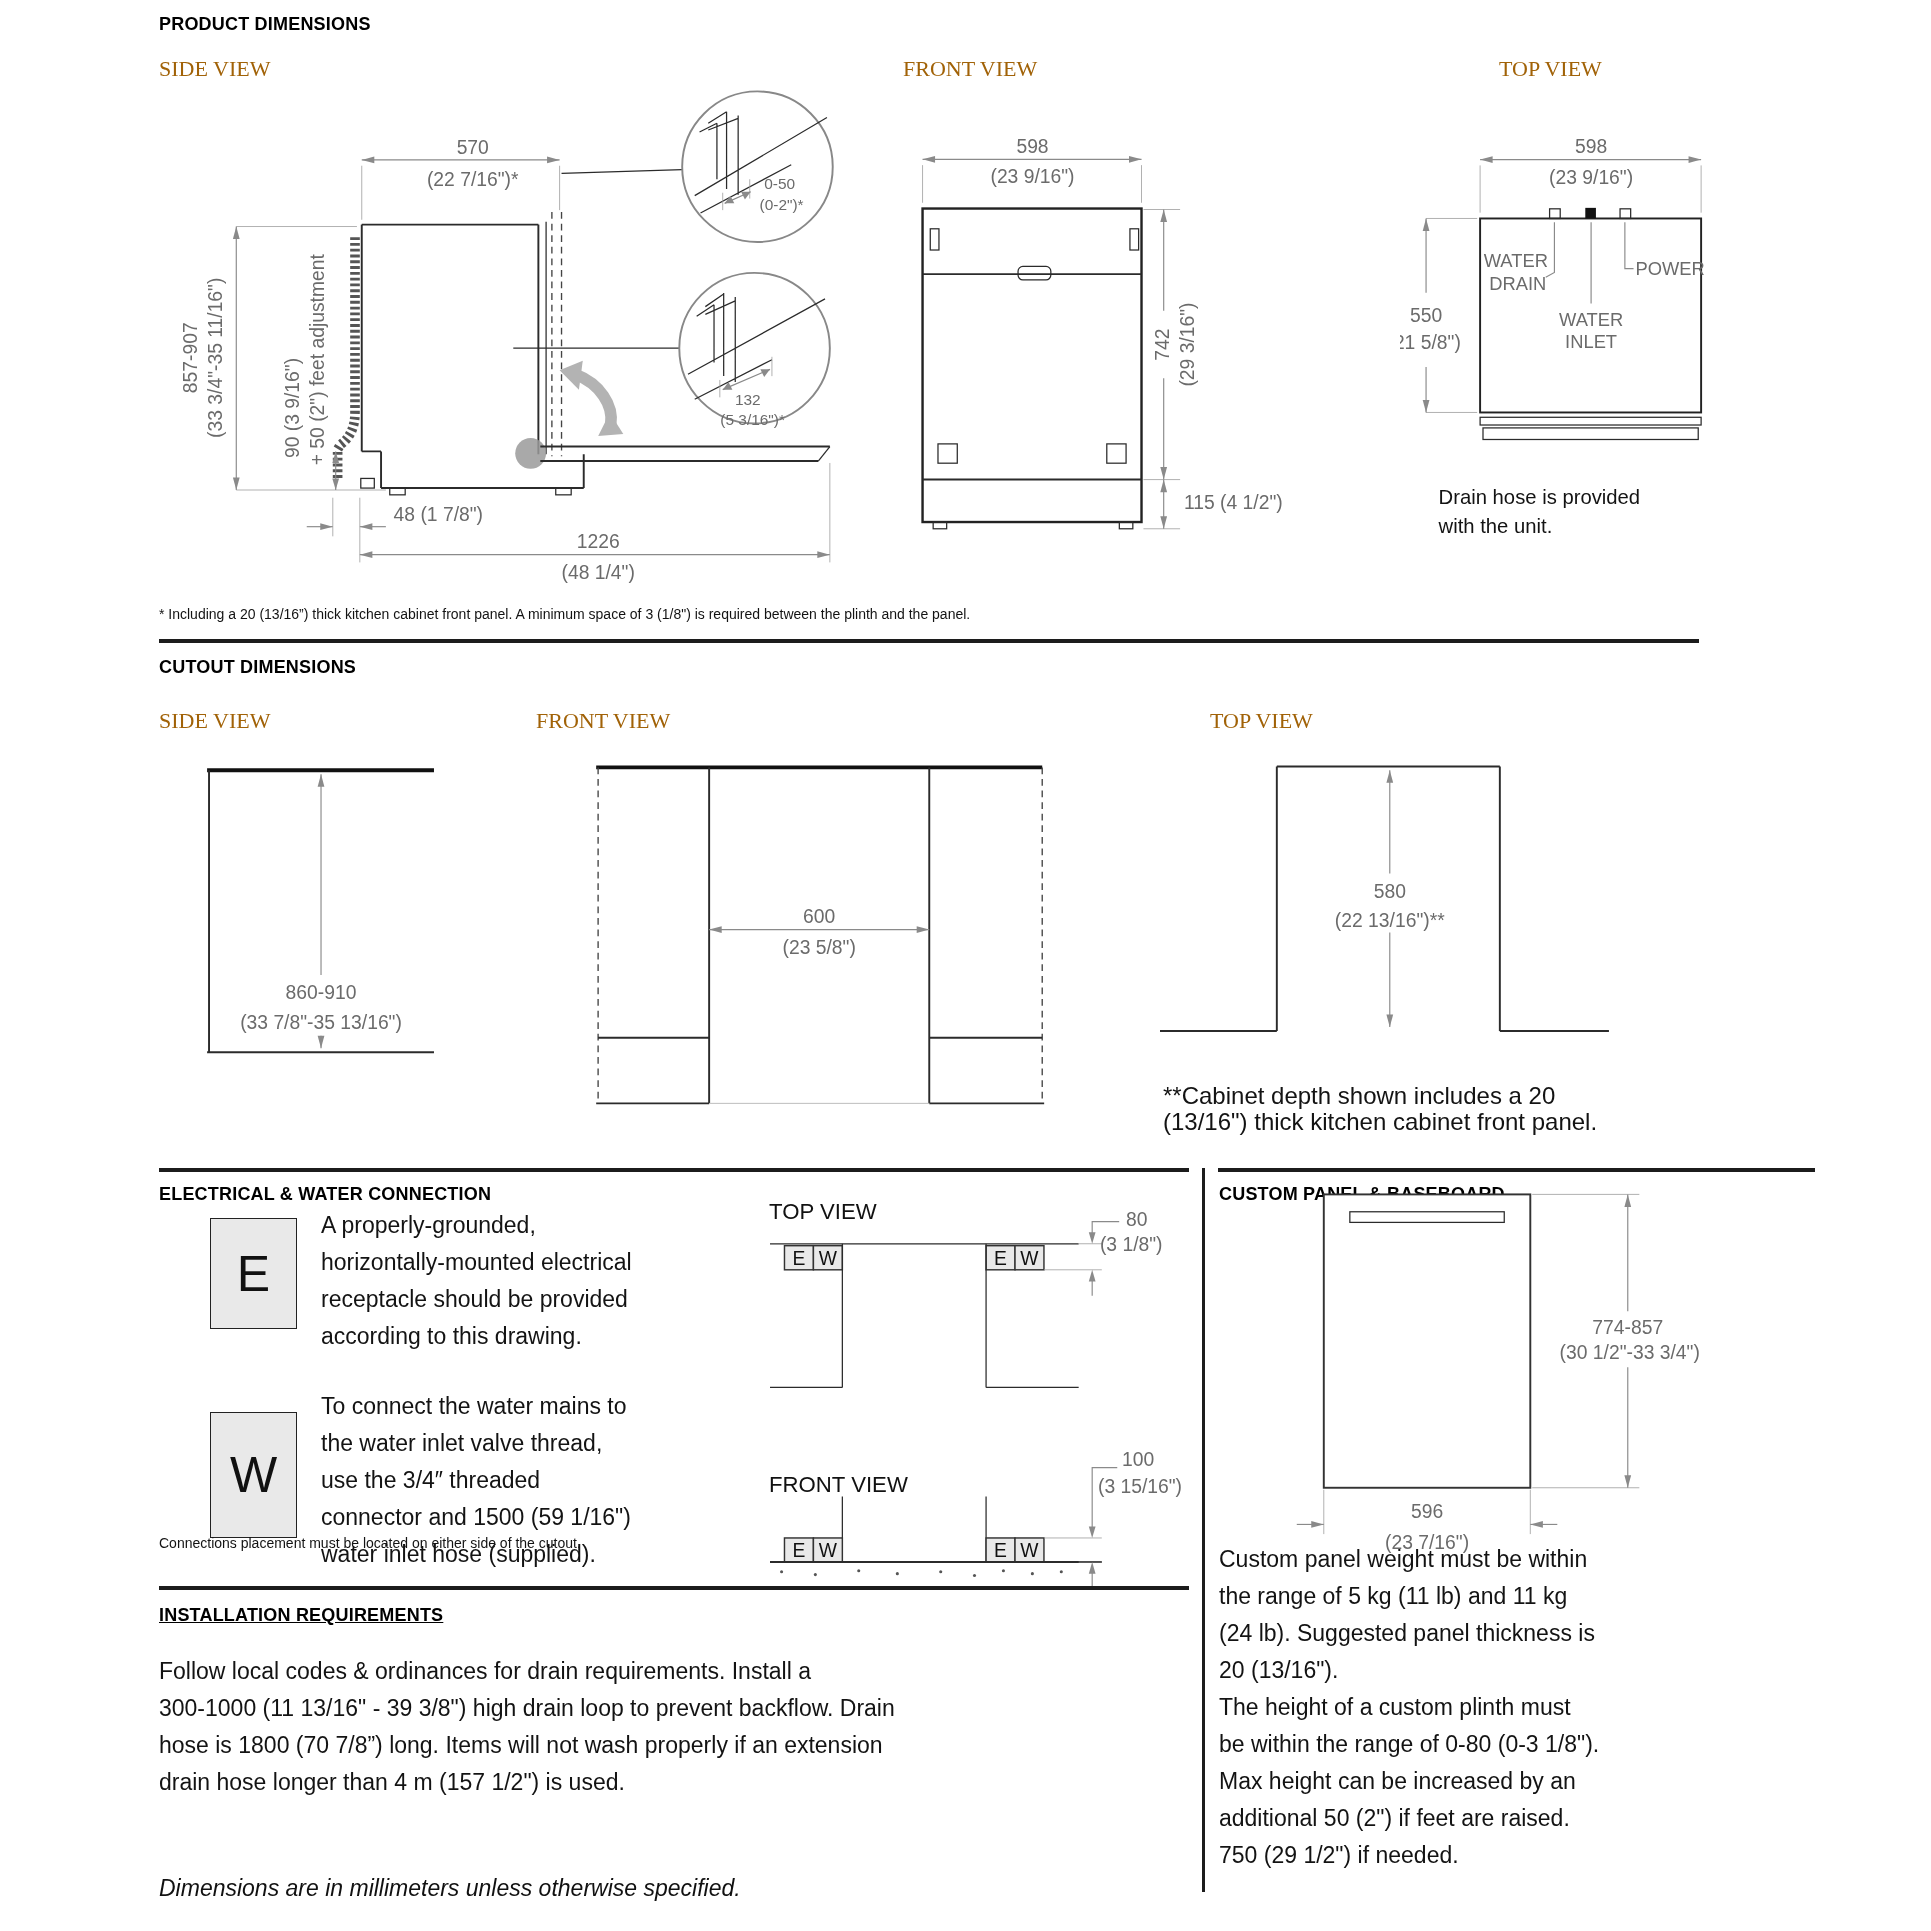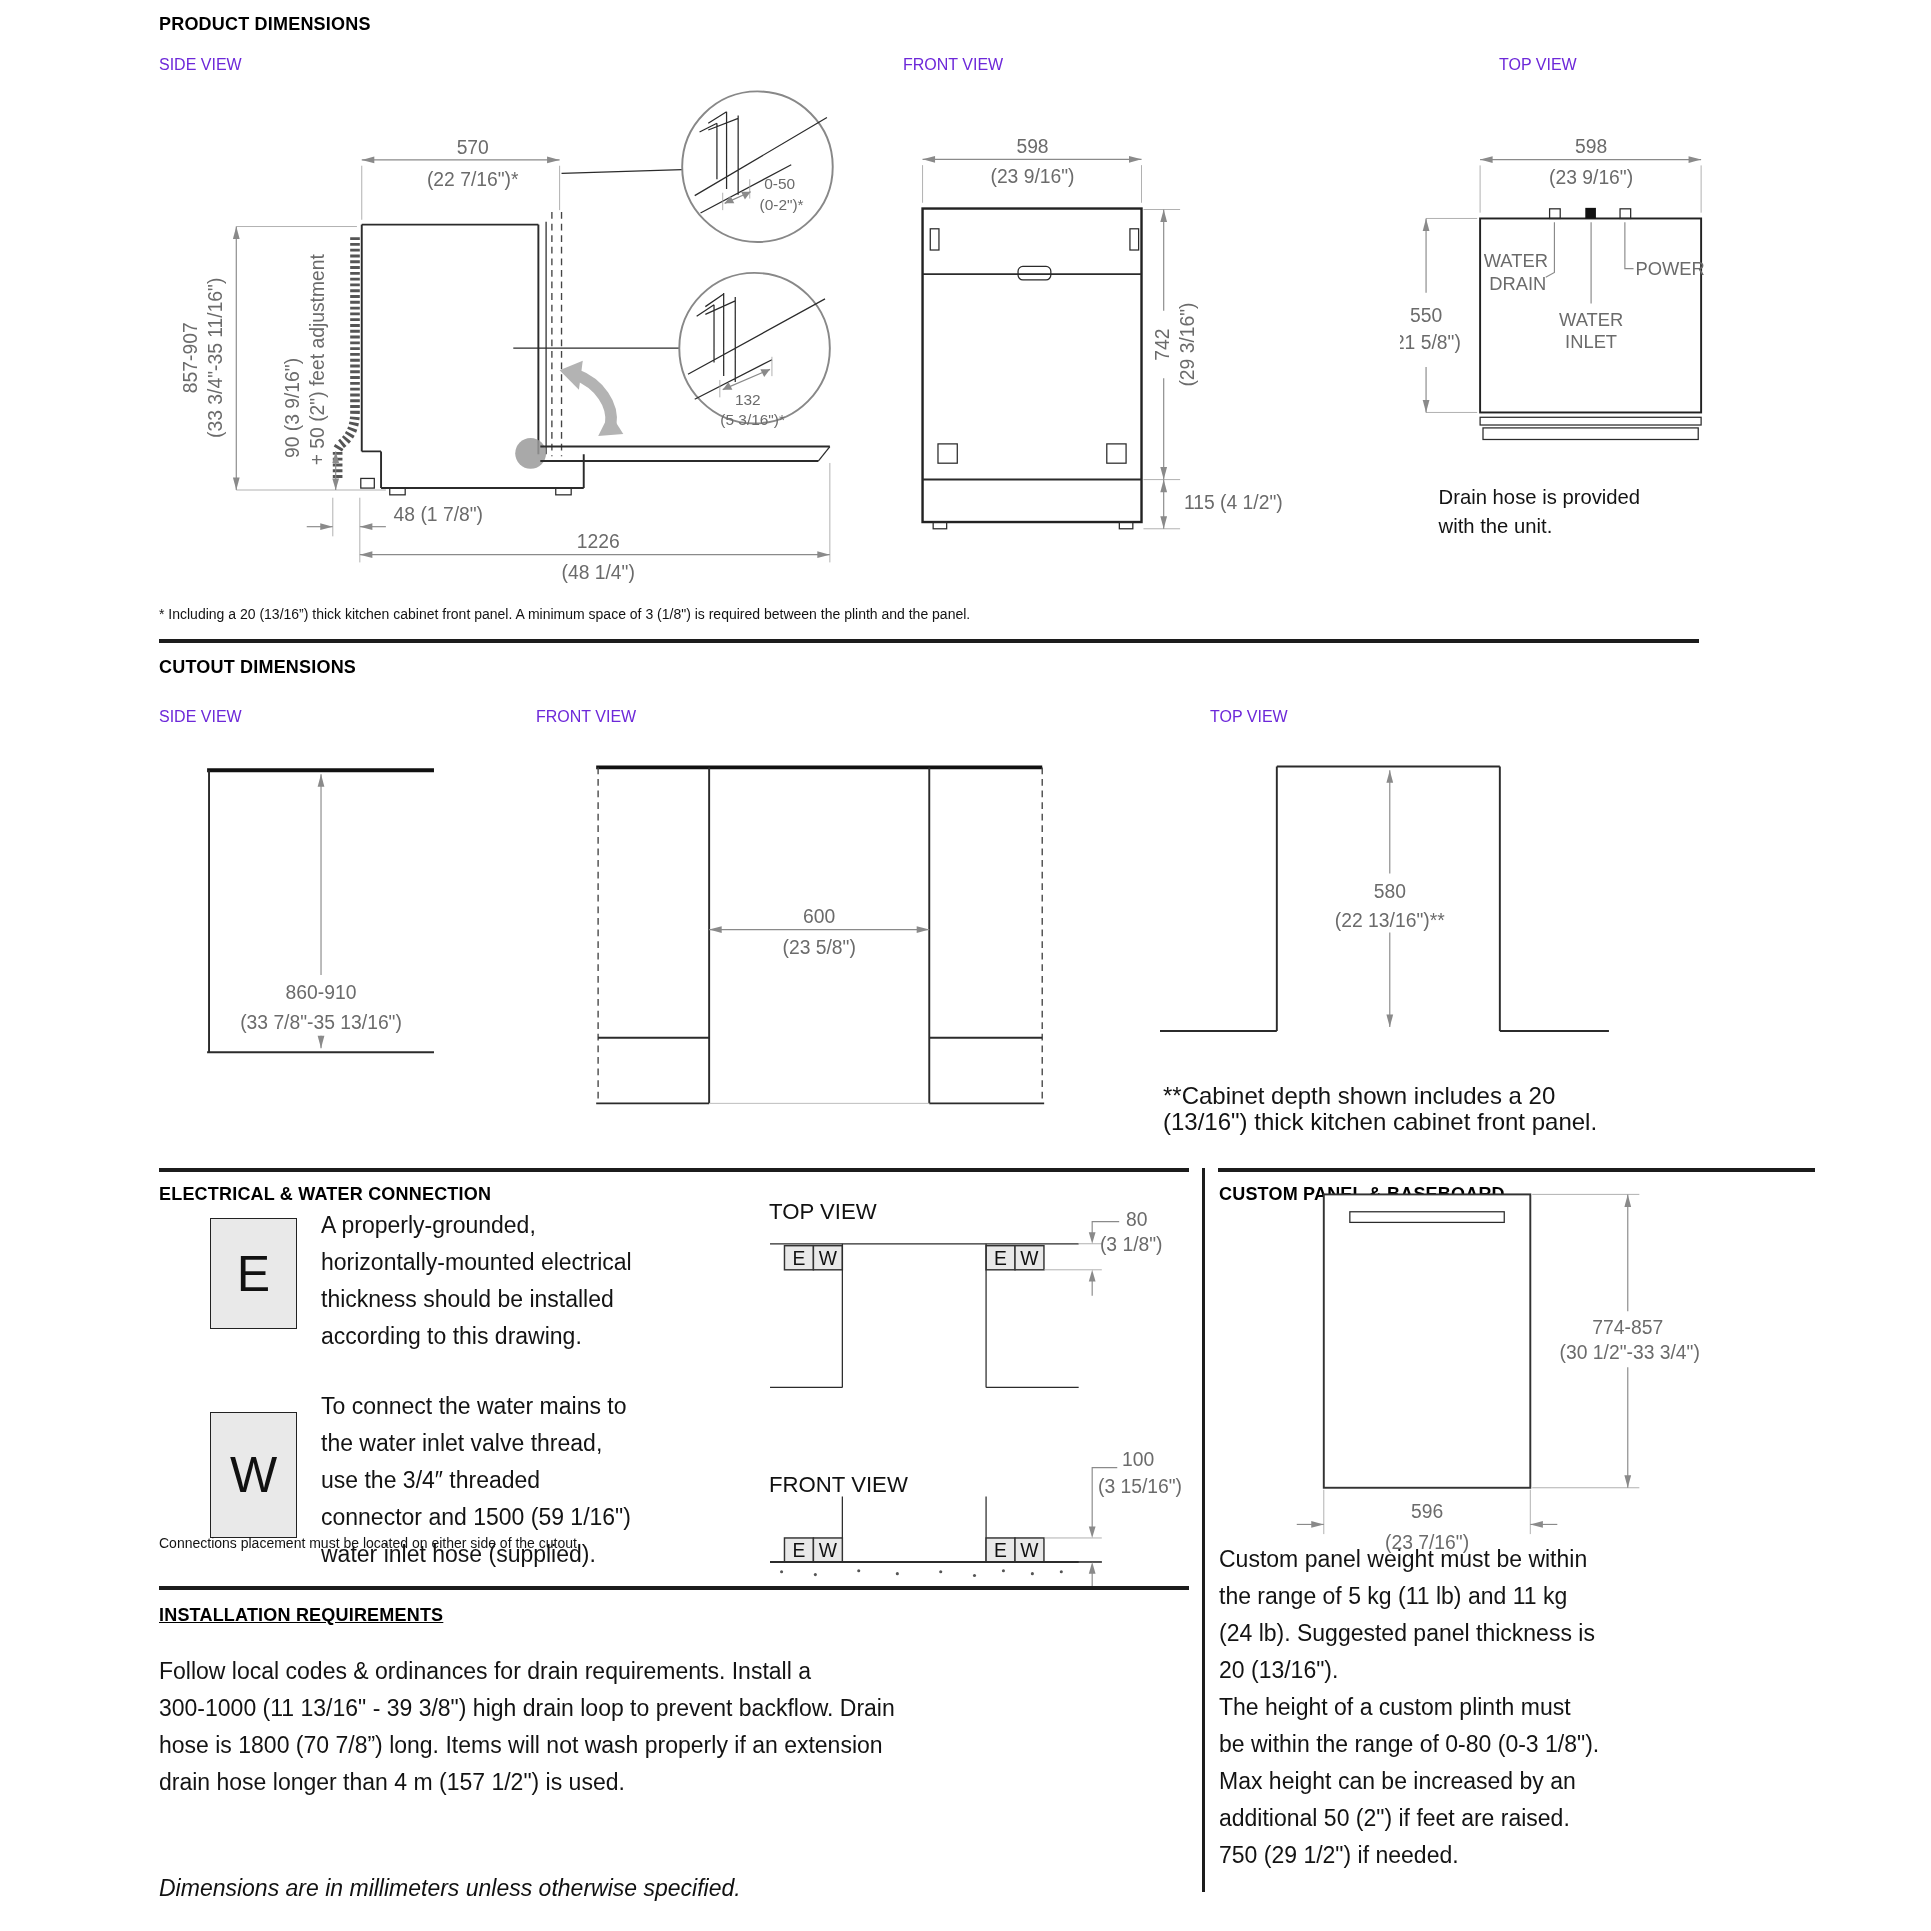--- a/index.html
+++ b/index.html
@@ -1,19 +1,19 @@
 <!DOCTYPE html>
 <html><head>
 <meta charset="utf-8">
 <style>
   html,body{margin:0;padding:0;background:#fff;}
   body{width:1931px;height:1931px;position:relative;font-family:"Liberation Sans",sans-serif;color:#111;overflow:hidden;}
   .abs{position:absolute;}
   .h1{font-size:18px;font-weight:700;letter-spacing:0.2px;color:#000;}
-  .sub{font-size:16px;color:#6d28d9;}
+  .sub{font-size:22px;color:#a16207;font-family:Liberation Serif, serif;}
   .body-txt{font-size:23px;line-height:37px;color:#131313;}
   .note-txt{font-size:14px;color:#131313;}
   .foot-txt{font-size:24px;color:#131313;line-height:26px;}
   .rule{background:#1c1c1c;height:3.9px;}
   .vrule{background:#1c1c1c;width:2.9px;}
   .symbox{background:#e9e9e9;border:1.9px solid #222;display:flex;align-items:center;justify-content:center;font-size:50px;color:#111;}
   .italic-foot{font-size:23px;font-style:italic;color:#111;}
   svg text{font-family:"Liberation Sans",sans-serif;}
   .dimtxt{fill:#6b6b6b;font-size:20px;}
   .dimtxt-s{fill:#6b6b6b;font-size:16px;}
@@ -260,21 +260,21 @@
 <div class="abs rule" style="left:159px;top:1168px;width:1030px;"></div>
 <div class="abs rule" style="left:1218px;top:1168px;width:597px;"></div>
 <div class="abs vrule" style="left:1202px;top:1168px;height:724px;"></div>
 
 <div class="abs h1" style="left:159px;top:1184px;">ELECTRICAL &amp; WATER CONNECTION</div>
 
 <div class="abs symbox" style="left:210px;top:1218px;width:85px;height:109px;">E</div>
 <div class="abs body-txt" style="left:321px;top:1207px;">
   <div>A properly-grounded,</div>
   <div>horizontally-mounted electrical</div>
-  <div>thickness should be installed</div>
+  <div>receptacle should be provided</div>
   <div>according to this drawing.</div>
 </div>
 
 <div class="abs symbox" style="left:210px;top:1412px;width:85px;height:124px;">W</div>
 <div class="abs body-txt" style="left:321px;top:1388px;">
   <div>To connect the water mains to</div>
   <div>the water inlet valve thread,</div>
   <div>use the 3/4″ threaded</div>
   <div>connector and 1500 (59 1/16")</div>
   <div>water inlet hose (supplied).</div>

